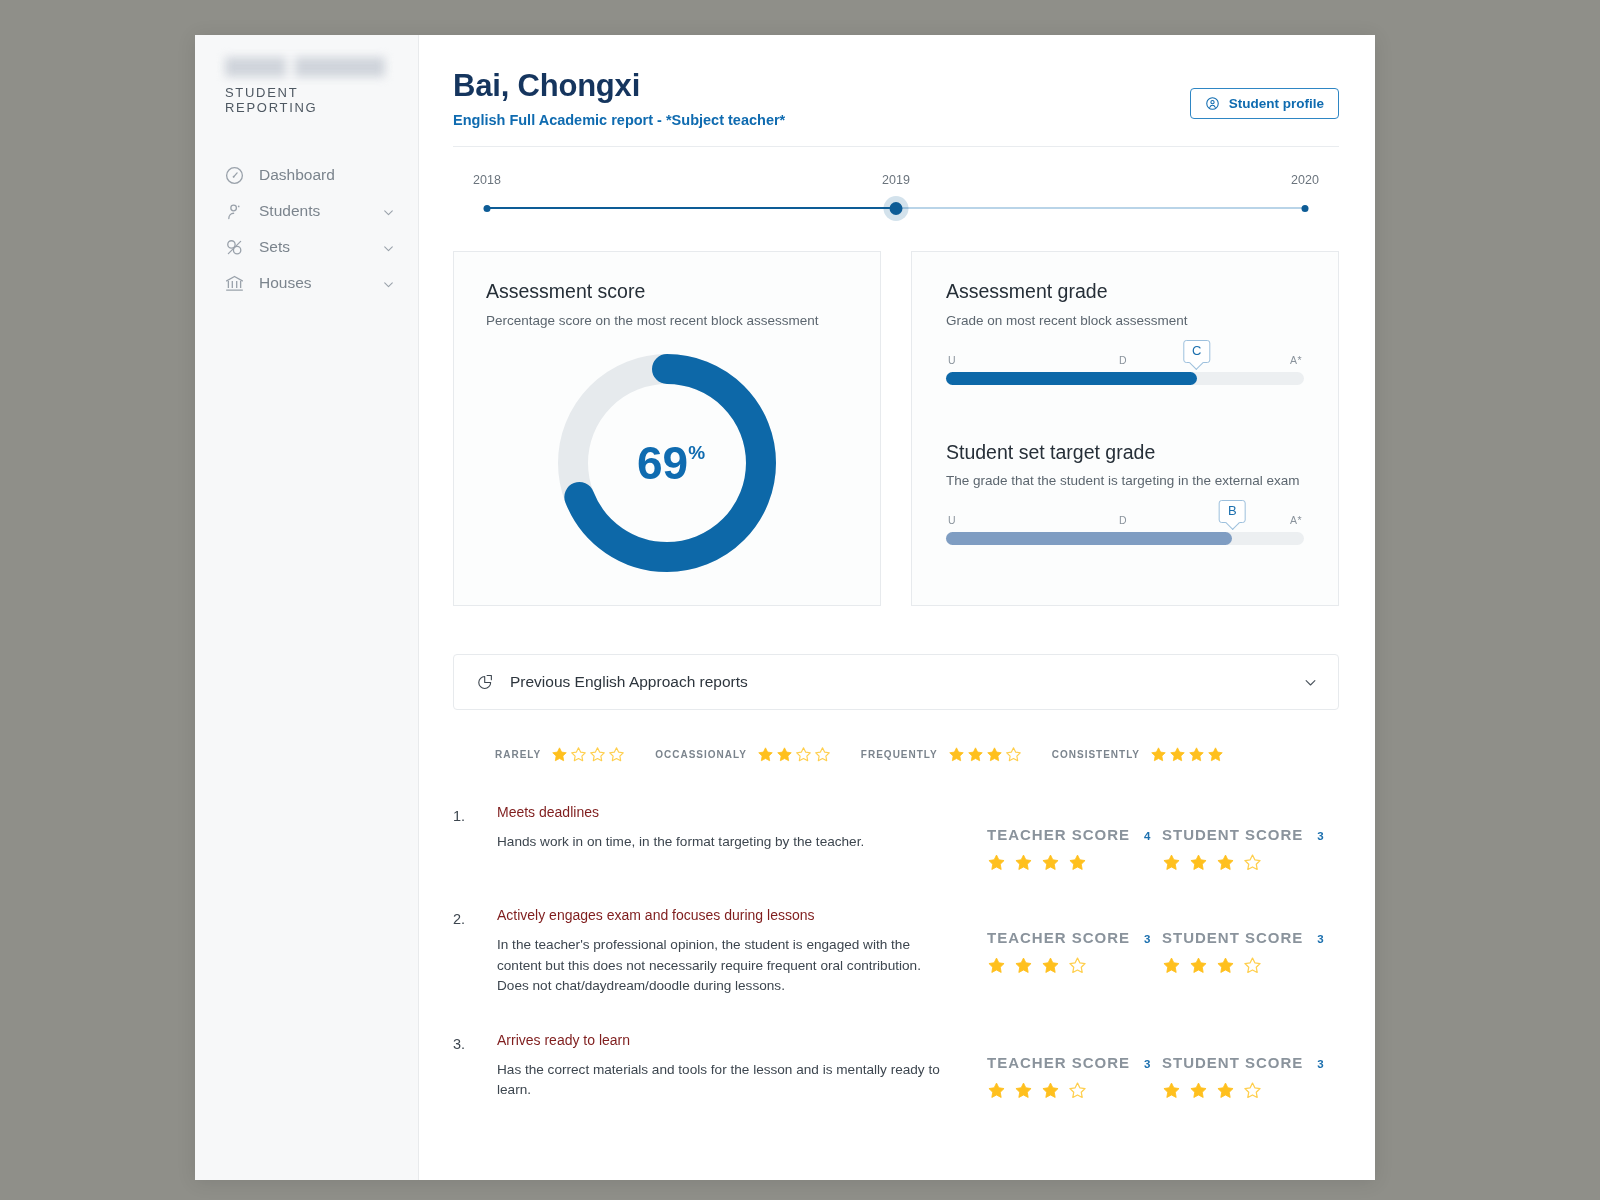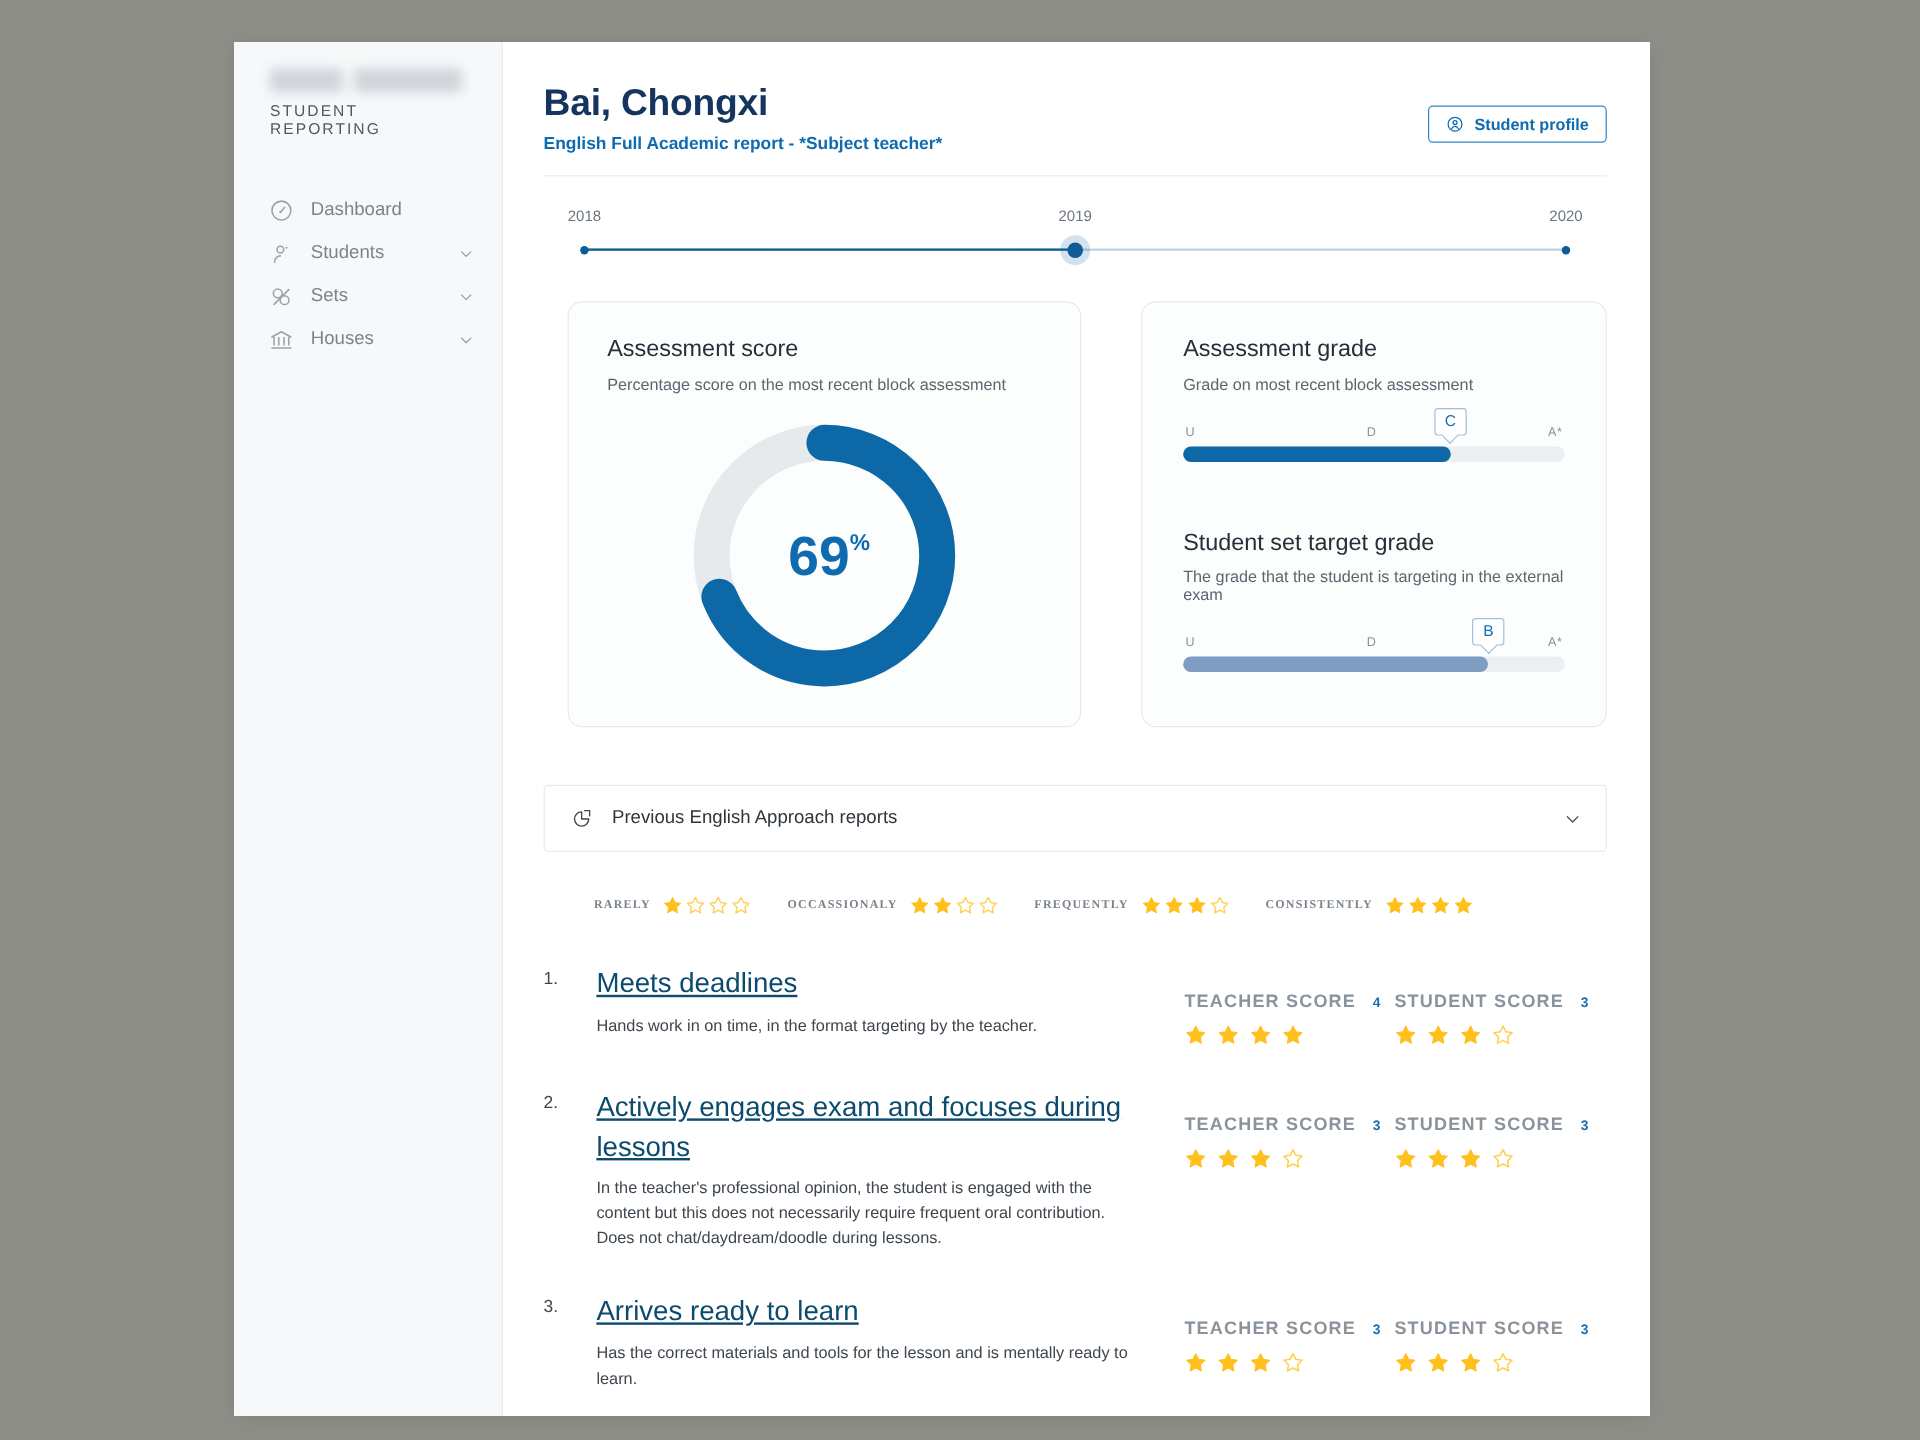--- a/index.html
+++ b/index.html
@@ -150,23 +150,22 @@
     top: -5.5px;
     transform: translateX(-50%);
     box-shadow: 0 0 0 6px rgba(13,92,150,0.18);
     cursor: grab;
   }
 
   
   .cards { display: flex; gap: 30px; margin-top: 26px; }
   .card {
     border: 1px solid #e7eaed;
-    border-radius: 12px;
+    border-radius: 0;
     background: #fcfdfd;
-    margin-left: 20px;
   }
   .card-score { width: 428px; height: 355px; padding: 28px 32px; }
   .card-grade { flex: 1; height: 355px; padding: 28px 34px; }
   .card-title {
     font-size: 19.5px;
     color: #262f38;
     font-weight: 400;
   }
   .card-desc {
     margin-top: 10px;
@@ -262,40 +261,38 @@
     align-items: center;
   }
   .legend-item { display: flex; align-items: center; margin-right: 30px; }
   .legend-label {
     font-size: 10px;
     letter-spacing: 1px;
     color: #7b848d;
     font-weight: 700;
     margin-right: 10px;
     white-space: nowrap;
-    font-family: Liberation Serif, serif;
   }
   .stars { display: flex; gap: 2px; }
   .star { width: 17px; height: 17px; display: block; }
 
   
   .criteria { margin-top: 40px; }
   .crit-row { display: flex; margin-bottom: 34px; }
   .crit-num {
     width: 44px; flex: 0 0 44px;
     font-size: 14.5px;
     color: #3d464f;
     padding-top: 5px;
   }
   .crit-text { width: 452px; flex: 0 0 452px; }
   .crit-title {
-    font-size: 23px;
-    color: #0c4a6e;
+    font-size: 14px;
+    color: #7f1d1d;
     line-height: 1.42;
-    text-decoration: underline;
   }
   .crit-desc {
     margin-top: 9px;
     font-size: 13.6px;
     color: #3d464f;
     line-height: 1.52;
   }
   .crit-scores { flex: 1; display: flex; padding-left: 38px; }
   .score-block { width: 175px; }
   .score-head { display: flex; align-items: baseline; }

